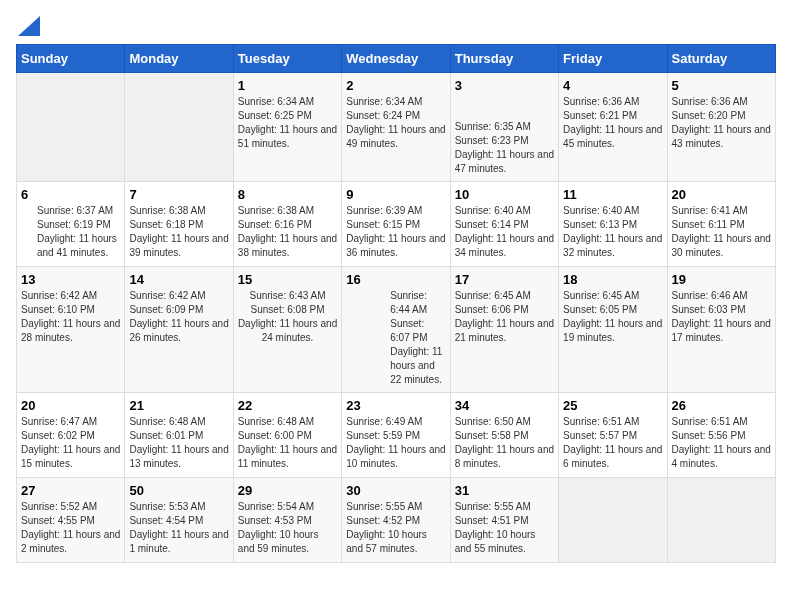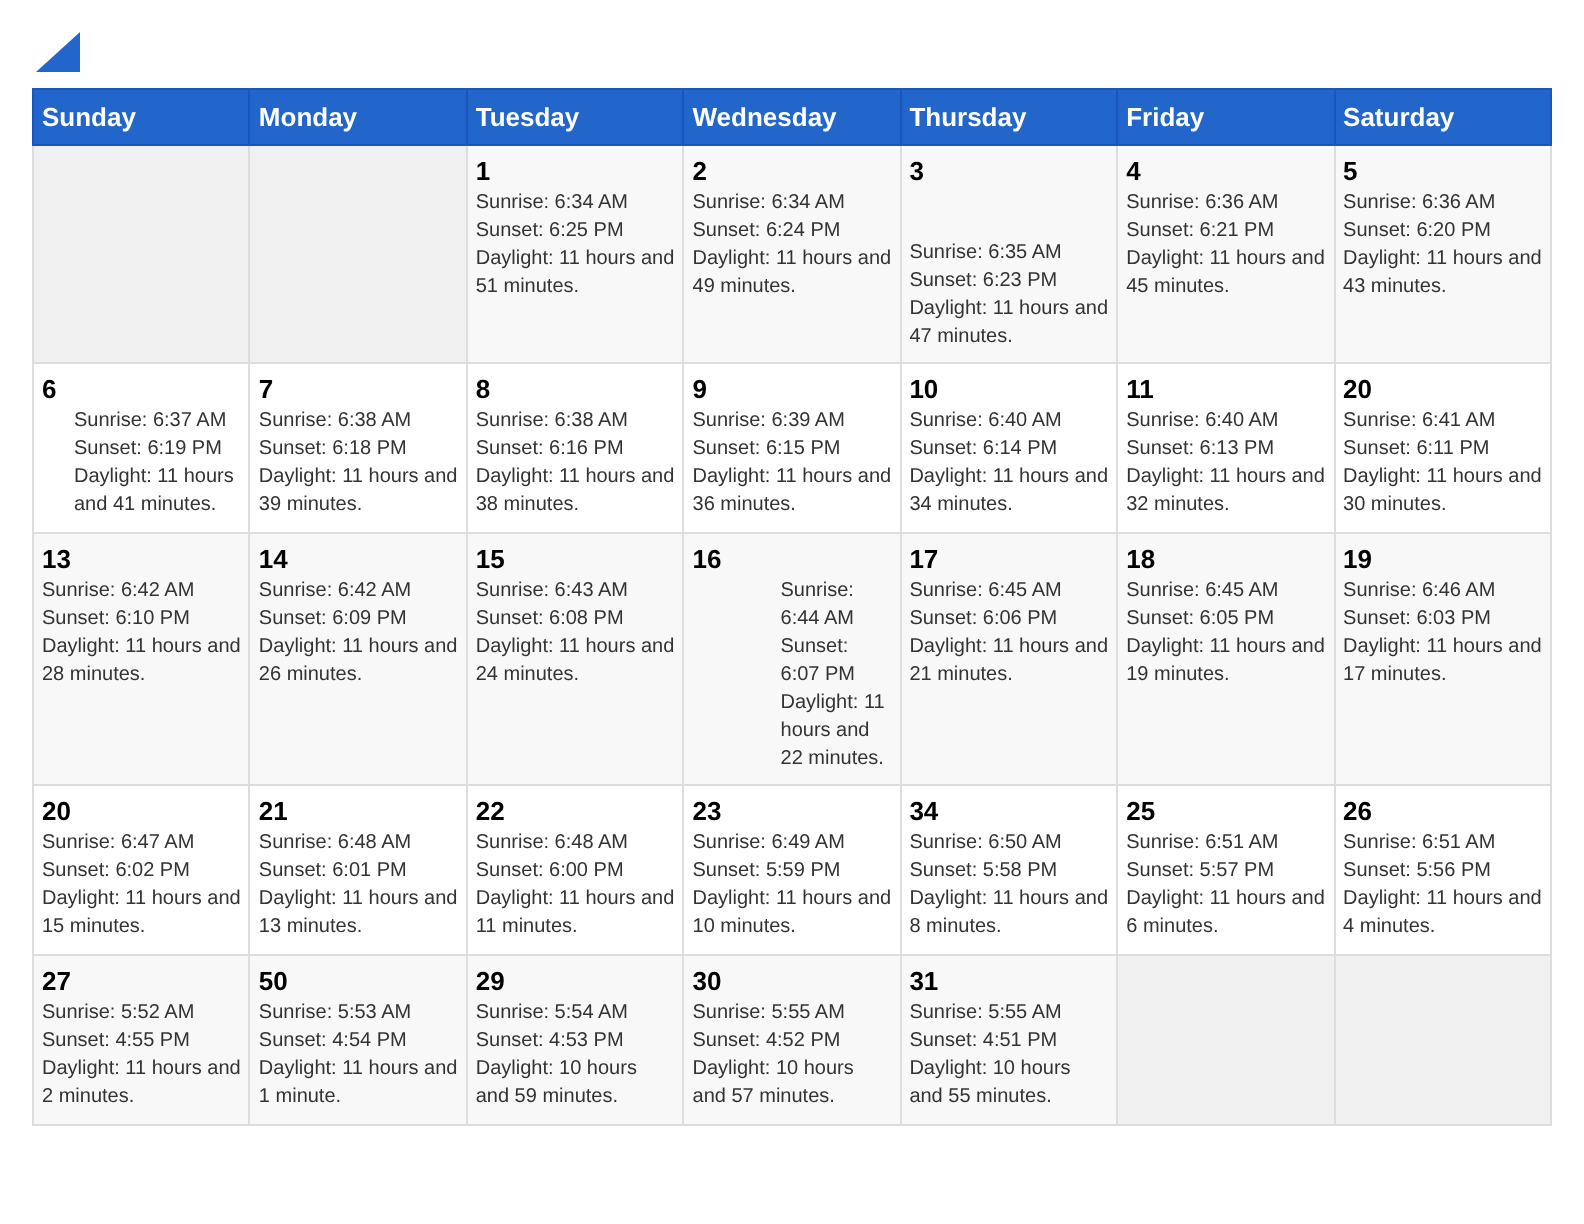--- a/index.html
+++ b/index.html
@@ -207,21 +207,21 @@
 Daylight: 11 hours and 28 minutes.</div>
         </td>
         <td>
           <span class="day-num">14</span>
           <div class="day-info" style="white-space: pre-line;">Sunrise: 6:42 AM
 Sunset: 6:09 PM
 Daylight: 11 hours and 26 minutes.</div>
         </td>
         <td>
           <span class="day-num">15</span>
-          <div class="day-info" style="white-space: pre-line;">Sunrise: 6:43 AM
+          <div class="day-info" style="white-space: pre-line; text-align: center;">Sunrise: 6:43 AM
 Sunset: 6:08 PM
 Daylight: 11 hours and 24 minutes.</div>
         </td>
         <td>
           <span class="day-num">16</span>
           <div class="day-info" style="white-space: pre-line; margin-left: 44px;">Sunrise: 6:44 AM
 Sunset: 6:07 PM
 Daylight: 11 hours and 22 minutes.</div>
         </td>
         <td>

